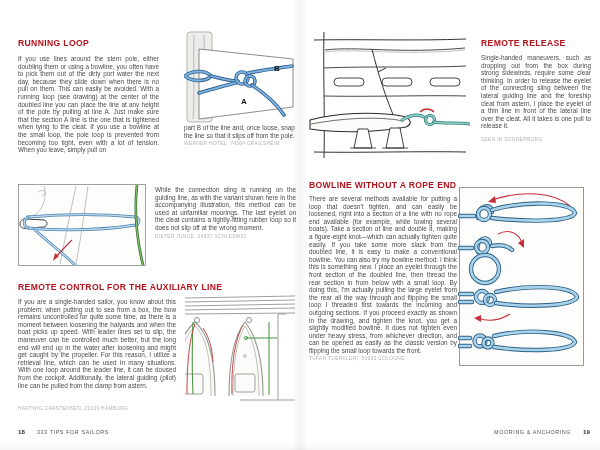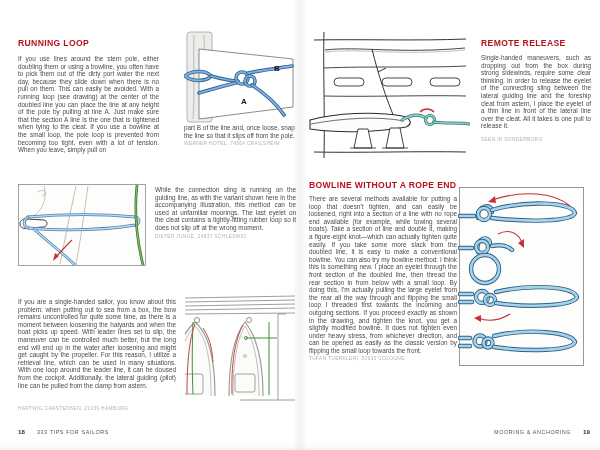--- a/index.html
+++ b/index.html
@@ -91,20 +91,21 @@
       <path class="rope-in" d="M16 45 C 30 58 46 70 58 82"></path>
     <path d="M119 1 C 116 28 118 52 125 81" fill="none" stroke="#2f6b2a" stroke-width="2.6"></path>
     <path d="M119 1 C 116 28 118 52 125 81" fill="none" stroke="#86c06a" stroke-width="1.2"></path>
     <path class="arrow" d="M54 56 C 48 62 42 68 38 73"></path>
     <polygon class="ah" points="35,77 41,72 37,69"></polygon>
   </svg>
 
   <div class="abs bodytxt" style="left:155px;top:186px;width:141px;">While the connection sling is running on the guiding line, as with the variant shown here in the accompanying illustration, this method can be used at unfamiliar moorings. The last eyelet on the cleat contains a tightly-fitting rubber loop so it does not slip off at the wrong moment.</div>
   <div class="abs credit" style="left:155px;top:234px;">DIETER JUNGE, 24837 SCHLESWIG</div>
 
+  <div class="abs heading" style="left:18px;top:282px;">REMOTE CONTROL FOR THE AUXILIARY LINE</div>
   <div class="abs bodytxt" style="left:18px;top:298px;width:158px;">If you are a single-handed sailor, you know about this problem: when putting out to sea from a box, the bow remains uncontrolled for quite some time, as there is a moment between loosening the halyards and when the boat picks up speed. With leader lines set to slip, the maneuver can be controlled much better, but the long end will end up in the water after loosening and might get caught by the propeller. For this reason, I utilize a retrieval line, which can be used in many situations. With one loop around the leader line, it can be doused from the cockpit. Additionally, the lateral guiding (pilot) line can be pulled from the clamp from astern.</div>
   <div class="abs credit" style="left:18px;top:406px;">HARTWIG CARSTENSEN, 21039 HAMBURG</div>
 
   <svg class="abs" style="left:185px;top:292px;" width="110" height="132" viewBox="0 0 110 132">
     <path class="sk2" d="M0 6 L110 4 M0 10 L110 8 M0 14 L110 12 M0 18 L110 16 M0 22 L110 21"></path>
     <path class="sk2" d="M93 22 V 108 M55 108 H 110 M93 22 H 101"></path>
     <circle cx="12" cy="28" r="2.6" fill="#ffffff" stroke="#7a7a75" stroke-width="0.8"></circle>
     <circle cx="64" cy="28" r="2.6" fill="#ffffff" stroke="#7a7a75" stroke-width="0.8"></circle>
     <path d="M-12 104 C -12 60 -2 40 10 30 C 22 40 30 60 30 104" fill="#fbfbf9" stroke="#97978f" stroke-width="1.1"></path>
     <path class="sk" d="M-8 104 C -8 62 0 44 10 34 C 20 44 26 62 26 104"></path>

